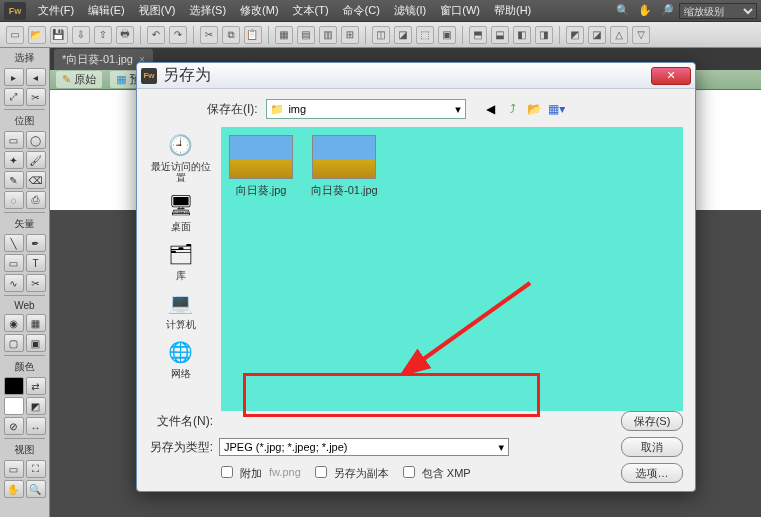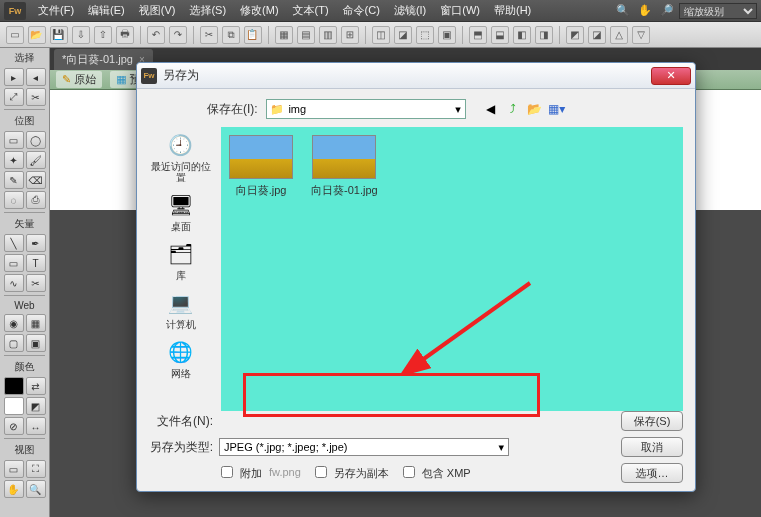--- a/index.html
+++ b/index.html
@@ -23,42 +23,42 @@
 .tab-bar { background: #3a3a3a; height: 22px; display: flex; align-items: flex-end; padding-left: 4px; }
 .tab { background: #5a5a5a; color: #ddd; padding: 3px 8px; font-size: 10px; border-radius: 3px 3px 0 0; display: flex; align-items: center; gap: 6px; }
 .tab .close-x { font-size: 10px; color: #aaa; cursor: pointer; }
 .canvas-sub { background: linear-gradient(#a8c4a8,#8fb38f); height: 20px; display: flex; align-items: center; padding: 0 6px; gap: 8px; border-bottom: 1px solid #5a7a5a; }
 .canvas-sub .sub-btn { background: rgba(255,255,255,0.5); padding: 1px 6px; border-radius: 2px; font-size: 10px; color: #333; display: flex; align-items: center; gap: 3px; }
 .canvas-white { background: #fff; height: 120px; margin: 0; }
 
 .dialog { position: absolute; left: 136px; top: 62px; width: 560px; height: 430px; background: #f0f0f0; border: 1px solid #6a8db5; border-radius: 4px; box-shadow: 0 4px 20px rgba(0,0,0,0.5); display: flex; flex-direction: column; }
 .dialog-titlebar { height: 26px; background: linear-gradient(#fdfdfd, #e4e9f0); border-bottom: 1px solid #c0c8d4; display: flex; align-items: center; padding: 0 4px; border-radius: 4px 4px 0 0; }
 .dialog-titlebar .dlg-icon { width: 16px; height: 16px; background: #3a3a3a; color: #d9a34a; font-size: 8px; font-weight: bold; display: flex; align-items: center; justify-content: center; border-radius: 2px; margin-right: 6px; }
-.dialog-titlebar .dlg-title { flex: 1; font-size: 12px; color: #333; }
+.dialog-titlebar .dlg-title { flex: 1; font-size: 16px; color: #333; }
 .dialog-titlebar .dlg-close { width: 40px; height: 18px; background: linear-gradient(#e68, #c33); border: 1px solid #a22; border-radius: 3px; color: #fff; display: flex; align-items: center; justify-content: center; font-size: 11px; cursor: pointer; }
 .dialog-body { flex: 1; display: flex; flex-direction: column; padding: 10px 12px 8px 12px; }
 .dlg-top-row { display: flex; align-items: center; gap: 8px; margin-bottom: 8px; padding-left: 58px; }
 .dlg-top-row .lbl { font-size: 12px; color: #333; }
 .dlg-folder-select { flex: 1; max-width: 200px; height: 20px; border: 1px solid #7a9; background: #fff; font-size: 11px; padding: 0 4px; display: flex; align-items: center; gap: 4px; }
 .dlg-top-row .nav-icons { display: flex; gap: 4px; margin-left: 8px; }
 .dlg-top-row .nav-icons span { width: 18px; height: 18px; display: flex; align-items: center; justify-content: center; font-size: 12px; cursor: pointer; }
 .dlg-middle { flex: 1; display: flex; gap: 8px; }
 .dlg-places { width: 64px; display: flex; flex-direction: column; align-items: center; gap: 4px; padding-top: 2px; }
 .dlg-places .place { display: flex; flex-direction: column; align-items: center; gap: 2px; cursor: pointer; padding: 2px; }
 .dlg-places .place .pic { width: 32px; height: 28px; display: flex; align-items: center; justify-content: center; font-size: 20px; }
 .dlg-places .place .plbl { font-size: 10px; color: #333; text-align: center; line-height: 1.1; width: 64px; }
 .dlg-filelist { flex: 1; background: #5eead4; border: none; padding: 8px; display: flex; gap: 18px; align-items: flex-start; }
 .dlg-filelist .file-item { display: flex; flex-direction: column; align-items: center; gap: 4px; cursor: pointer; }
 .dlg-filelist .thumb { width: 64px; height: 44px; background: linear-gradient(#6bb0e8 0%, #6bb0e8 55%, #d4a817 55%, #b88c12 100%); border: 1px solid #888; }
 .dlg-filelist .flbl { font-size: 11px; color: #333; }
 .dlg-bottom { }
 .dlg-bottom-row { display: flex; align-items: center; gap: 6px; margin-bottom: 6px; }
 .dlg-bottom-row .blbl { width: 64px; text-align: right; font-size: 12px; color: #333; }
 .dlg-input, .dlg-select { flex: 1; max-width: 290px; height: 18px; border: 1px solid #888; background: #fff; font-size: 11px; padding: 0 4px; }
-.dlg-btn { width: 62px; height: 20px; background: linear-gradient(#fafafa,#e0e0e0); border: 1px solid #888; border-radius: 4px; font-size: 11px; color: #333; cursor: pointer; display: flex; align-items: center; justify-content: center; margin-left: auto; }
+.dlg-btn { width: 62px; height: 20px; background: linear-gradient(#fafafa,#e0e0e0); border: 1px solid #888; border-radius: 9px; font-size: 11px; color: #333; cursor: pointer; display: flex; align-items: center; justify-content: center; margin-left: auto; }
 .dlg-checks { display: flex; align-items: center; gap: 14px; padding-left: 72px; margin-top: 4px; }
 .dlg-checks label { display: flex; align-items: flex-start; gap: 7px; font-size: 11px; color: #333; }
 .dlg-checks input[type=checkbox] { width: 12px; height: 12px; }
 .dlg-checks .fwpng { color: #999; }
 
 .red-box { position: absolute; border: 3px solid #e22; pointer-events: none; }
 .red-arrow { position: absolute; pointer-events: none; }
 </style>
 </head>
 <body>

